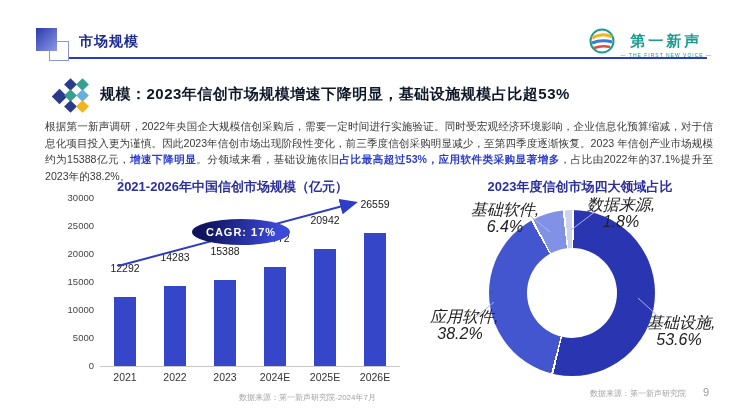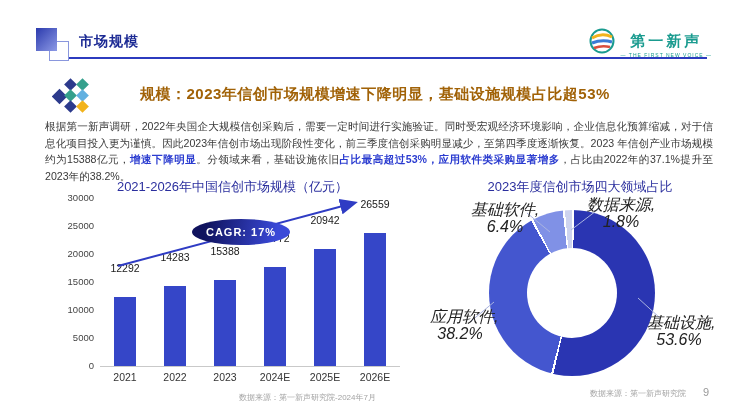--- a/index.html
+++ b/index.html
@@ -11,27 +11,27 @@
   .sq-outline{position:absolute;left:49px;top:41px;width:18px;height:18px;border:1.5px solid #8a97dd;background:#fff;z-index:1;}
   .sq-fill{position:absolute;left:36px;top:28px;width:21px;height:23px;background:linear-gradient(135deg,#2b3aad,#8d9ae6);z-index:2;}
   .page-title{position:absolute;left:79px;top:33px;font-size:14px;font-weight:bold;color:#1c2a94;letter-spacing:1px;z-index:2;text-align:right;}
   .title-rule{position:absolute;left:66px;top:57px;width:641px;height:0;border-top:2px solid #2c3bbf;}
   .logo{position:absolute;right:38px;top:28px;display:flex;align-items:flex-end;gap:6px;}
   .logo-text{display:flex;flex-direction:column;align-items:center;}
   .logo-name{font-size:15px;font-weight:bold;color:#1a9b8f;letter-spacing:3px;}
   .logo-tag{font-size:5px;color:#1a9b8f;letter-spacing:1px;margin-top:1px;}
   
   .diamond-icon{position:absolute;left:52px;top:78px;}
-  .section-heading{position:absolute;left:100px;top:85px;font-size:15px;font-weight:bold;color:#a16207;letter-spacing:.5px;margin-left:40px;}
+  .section-heading{position:absolute;left:100px;top:85px;font-size:15px;font-weight:bold;color:#0f172a;letter-spacing:.5px;}
   
   .body-text{position:absolute;left:45px;top:118px;width:668px;font-size:10.6px;line-height:16.5px;color:#3a3a3a;text-align:justify;margin:0;}
   .hl{color:#2b3cd0;font-weight:bold;}
   
   .left-chart{position:absolute;left:60px;top:178px;width:345px;height:232px;}
-  .chart-title{position:absolute;left:0;top:0;width:100%;text-align:center;font-size:13px;font-weight:normal;color:#2b2f9e;}
+  .chart-title{position:absolute;left:0;top:0;width:100%;text-align:center;font-size:13px;font-weight:bold;color:#2b2f9e;}
   .yaxis{position:absolute;left:0;top:15px;width:34px;height:178px;display:flex;flex-direction:column;justify-content:space-between;align-items:flex-end;}
   .ytick{font-size:9.5px;color:#444;height:10px;line-height:10px;}
   .plot{position:absolute;left:40px;top:20px;width:300px;height:168px;border-bottom:1px solid #c9c9c9;display:flex;align-items:flex-end;}
   .bcol{width:50px;display:flex;flex-direction:column;align-items:center;justify-content:flex-end;height:100%;gap:20px;}
   .bval{font-size:10.5px;color:#1a1a1a;margin-bottom:3px;white-space:nowrap;}
   .bar{width:22px;}
   .xlabels{position:absolute;left:40px;top:193px;width:300px;display:flex;}
   .xlab{width:50px;text-align:center;font-size:10.5px;color:#333;}
   .bar-source{position:absolute;left:150px;top:214px;width:195px;text-align:center;font-size:8px;color:#a3a3a3;white-space:nowrap;}
   .arrow-svg{position:absolute;left:0;top:0;width:345px;height:232px;pointer-events:none;}

